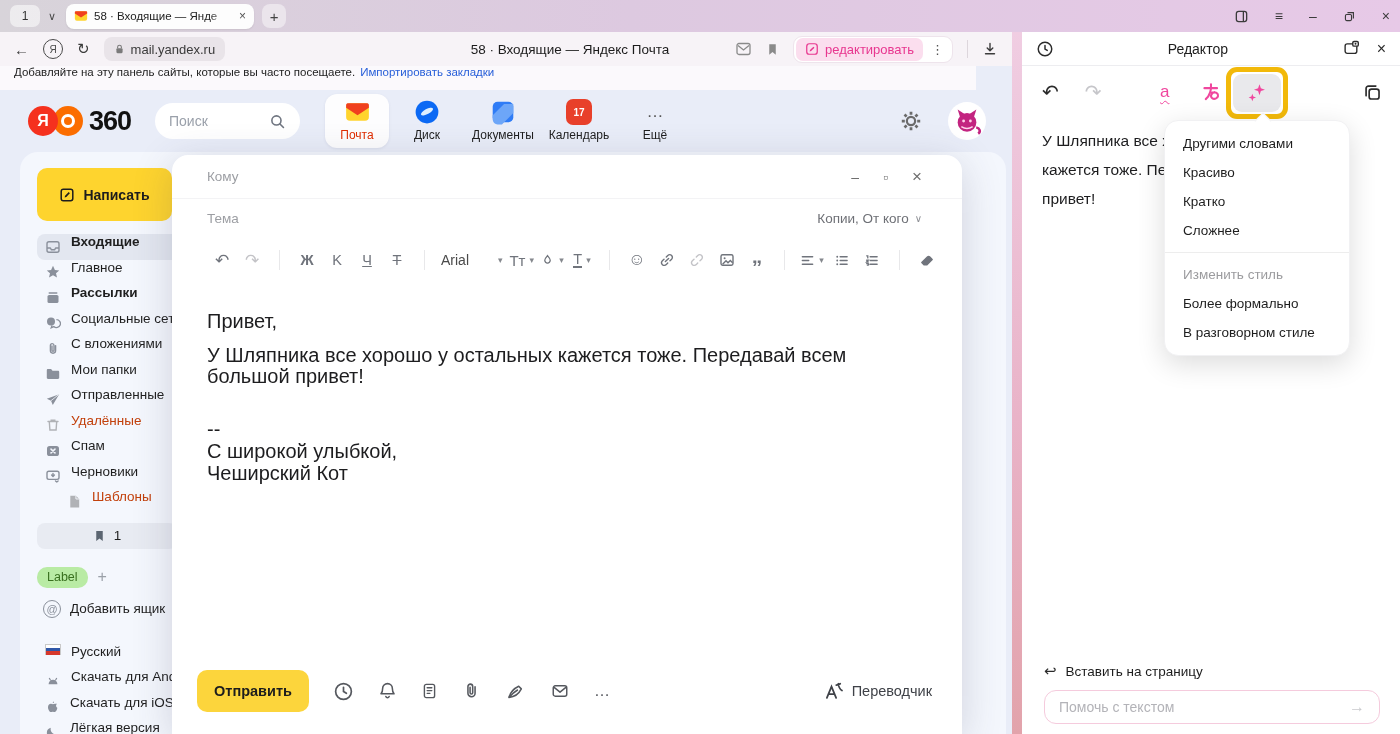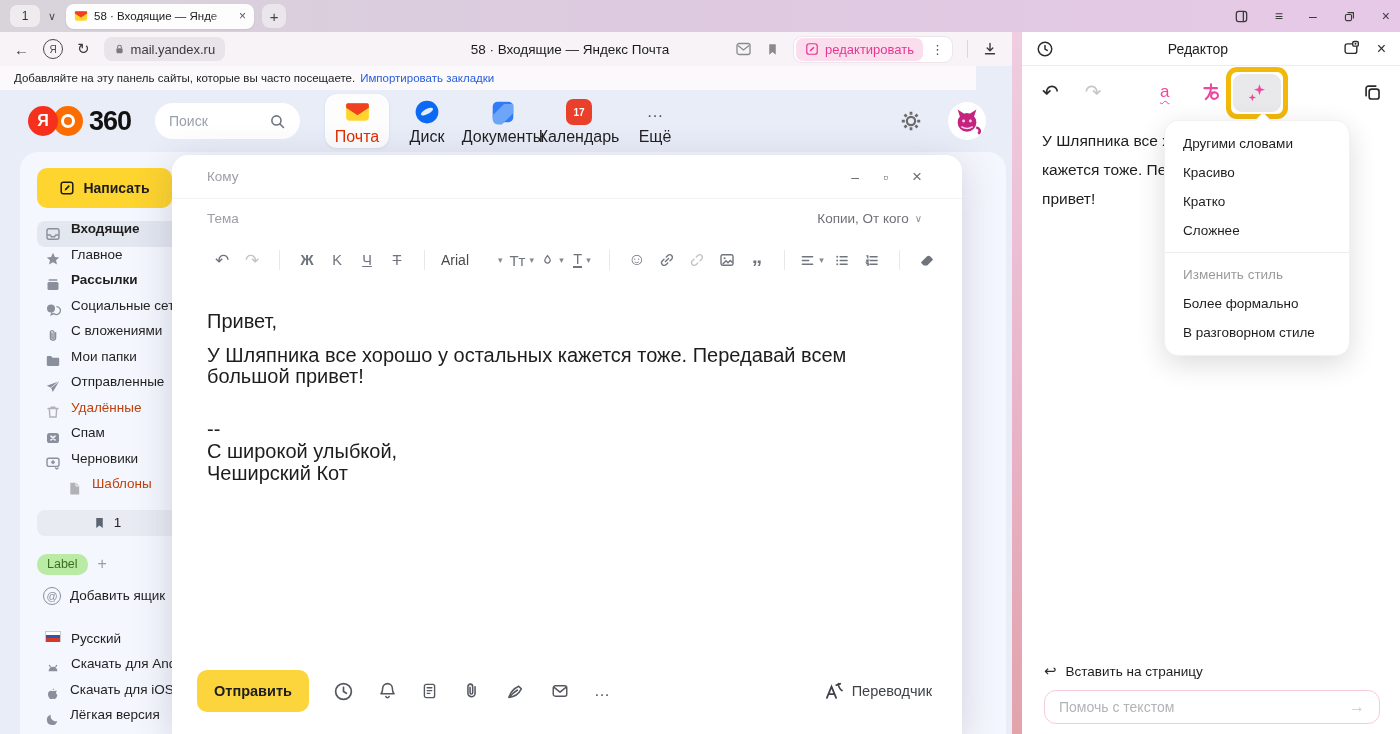--- a/index.html
+++ b/index.html
@@ -40,55 +40,55 @@
   .edit-group { background:#fff; border:1px solid #eee4ec; border-radius:9px; height:27px;
     display:flex; align-items:center; padding:2px; gap:2px; }
   .edit-pill { background:#fbdeee; border-radius:7px; height:23px; display:flex; align-items:center;
     gap:6px; padding:0 9px; }
   .edit-pill span { font-size:13px; color:#e8368f; }
   .edit-dots { font-size:13px; color:#555; padding:0 6px; }
   .addr-sep { width:1px; height:18px; background:#ddd6dc; }
 
   
   #bookmarksbar { position:absolute; left:0; top:66px; width:976px; height:24px; background:#fbf9fc;
-    display:flex; align-items:center; padding:0 14px; font-size:11.5px; color:#222; gap:5px; }
+    display:flex; padding:0 14px; font-size:11.5px; color:#222; gap:5px; }
   #bookmarksbar .blink { color:#2960d9; }
 
   
   #mailheader { position:absolute; left:0; top:90px; width:1012px; height:62px; display:flex; align-items:center; }
   .logo { display:flex; align-items:center; margin-left:28px; }
   .logo-c1 { width:30px; height:30px; border-radius:50%; background:#f5311e; color:#fff; font-weight:bold;
     font-size:16px; display:flex; align-items:center; justify-content:center; z-index:2; }
   .logo-c2 { width:30px; height:30px; border-radius:50%; background:#fb6d00; margin-left:-5px;
     display:flex; align-items:center; justify-content:center; }
   .logo-c2 i { width:14px; height:14px; border:3.2px solid #fff; border-radius:50%; display:block; }
   .logo-360 { font-size:27px; font-weight:bold; color:#111; letter-spacing:-1px; margin-left:6px; }
   .searchbox { position:absolute; left:155px; width:145px; height:36px; background:#fff; border-radius:18px;
     display:flex; align-items:center; padding:0 14px; }
   .searchbox input { border:none; outline:none; width:90px; font-size:14px; color:#333; background:transparent;
     font-family:inherit; }
   .searchbox input::placeholder { color:#9aa0aa; }
   .apps { position:absolute; left:325px; display:flex; align-items:flex-start; }
   .app { width:76px; display:flex; flex-direction:column; align-items:center; gap:3px; padding-top:5px; }
-  .app .lbl { font-size:16px; color:#1f1f1f; }
+  .app .lbl { font-size:12px; color:#1f1f1f; }
   .app.active { background:#fdfdfe; border-radius:12px; box-shadow:0 1px 3px rgba(80,80,120,.10);
     width:64px; height:54px; padding-top:5px; }
   .app.active .lbl { color:#e02d00; }
   .cal-badge { width:26px; height:26px; background:#e8402a; border-radius:7px; color:#fff; font-size:10px;
     font-weight:bold; display:flex; align-items:center; justify-content:center; }
   .more-dots { font-size:17px; color:#555; line-height:26px; height:26px; }
   .hdr-right { position:absolute; right:26px; display:flex; align-items:center; gap:26px; }
   .avatar { width:38px; height:38px; border-radius:50%; background:#fff; overflow:hidden;
     display:flex; align-items:center; justify-content:center; }
 
   
   #mailcard { position:absolute; left:20px; top:152px; width:986px; height:582px; background:#f4f7fd;
     border-radius:18px 18px 0 0; }
   #sidebar { position:absolute; left:17px; top:16px; width:148px; }
-  .compose-btn { width:135px; height:40px; background:#fed42e; border-radius:10px; display:flex;
+  .compose-btn { width:135px; height:53px; background:#fed42e; border-radius:10px; display:flex;
     align-items:center; justify-content:center; gap:8px; font-size:14px; font-weight:bold; color:#1d1d1d;
     white-space:nowrap; overflow:hidden; }
   .flist { margin-top:13px; }
   .fitem { height:25.5px; display:flex; gap:10px; padding:0 8px; font-size:13.5px;
     color:#1f1f1f; white-space:nowrap; border-radius:8px; }
   .fitem .fic { color:#8a909b; }
   .fitem.sel { background:#e3e7f0; font-weight:bold; }
   .fitem.bold { font-weight:bold; }
   .fitem.muted { color:#c2410c; }
   .fitem.muted .fic { color:#b0b2b6; }

